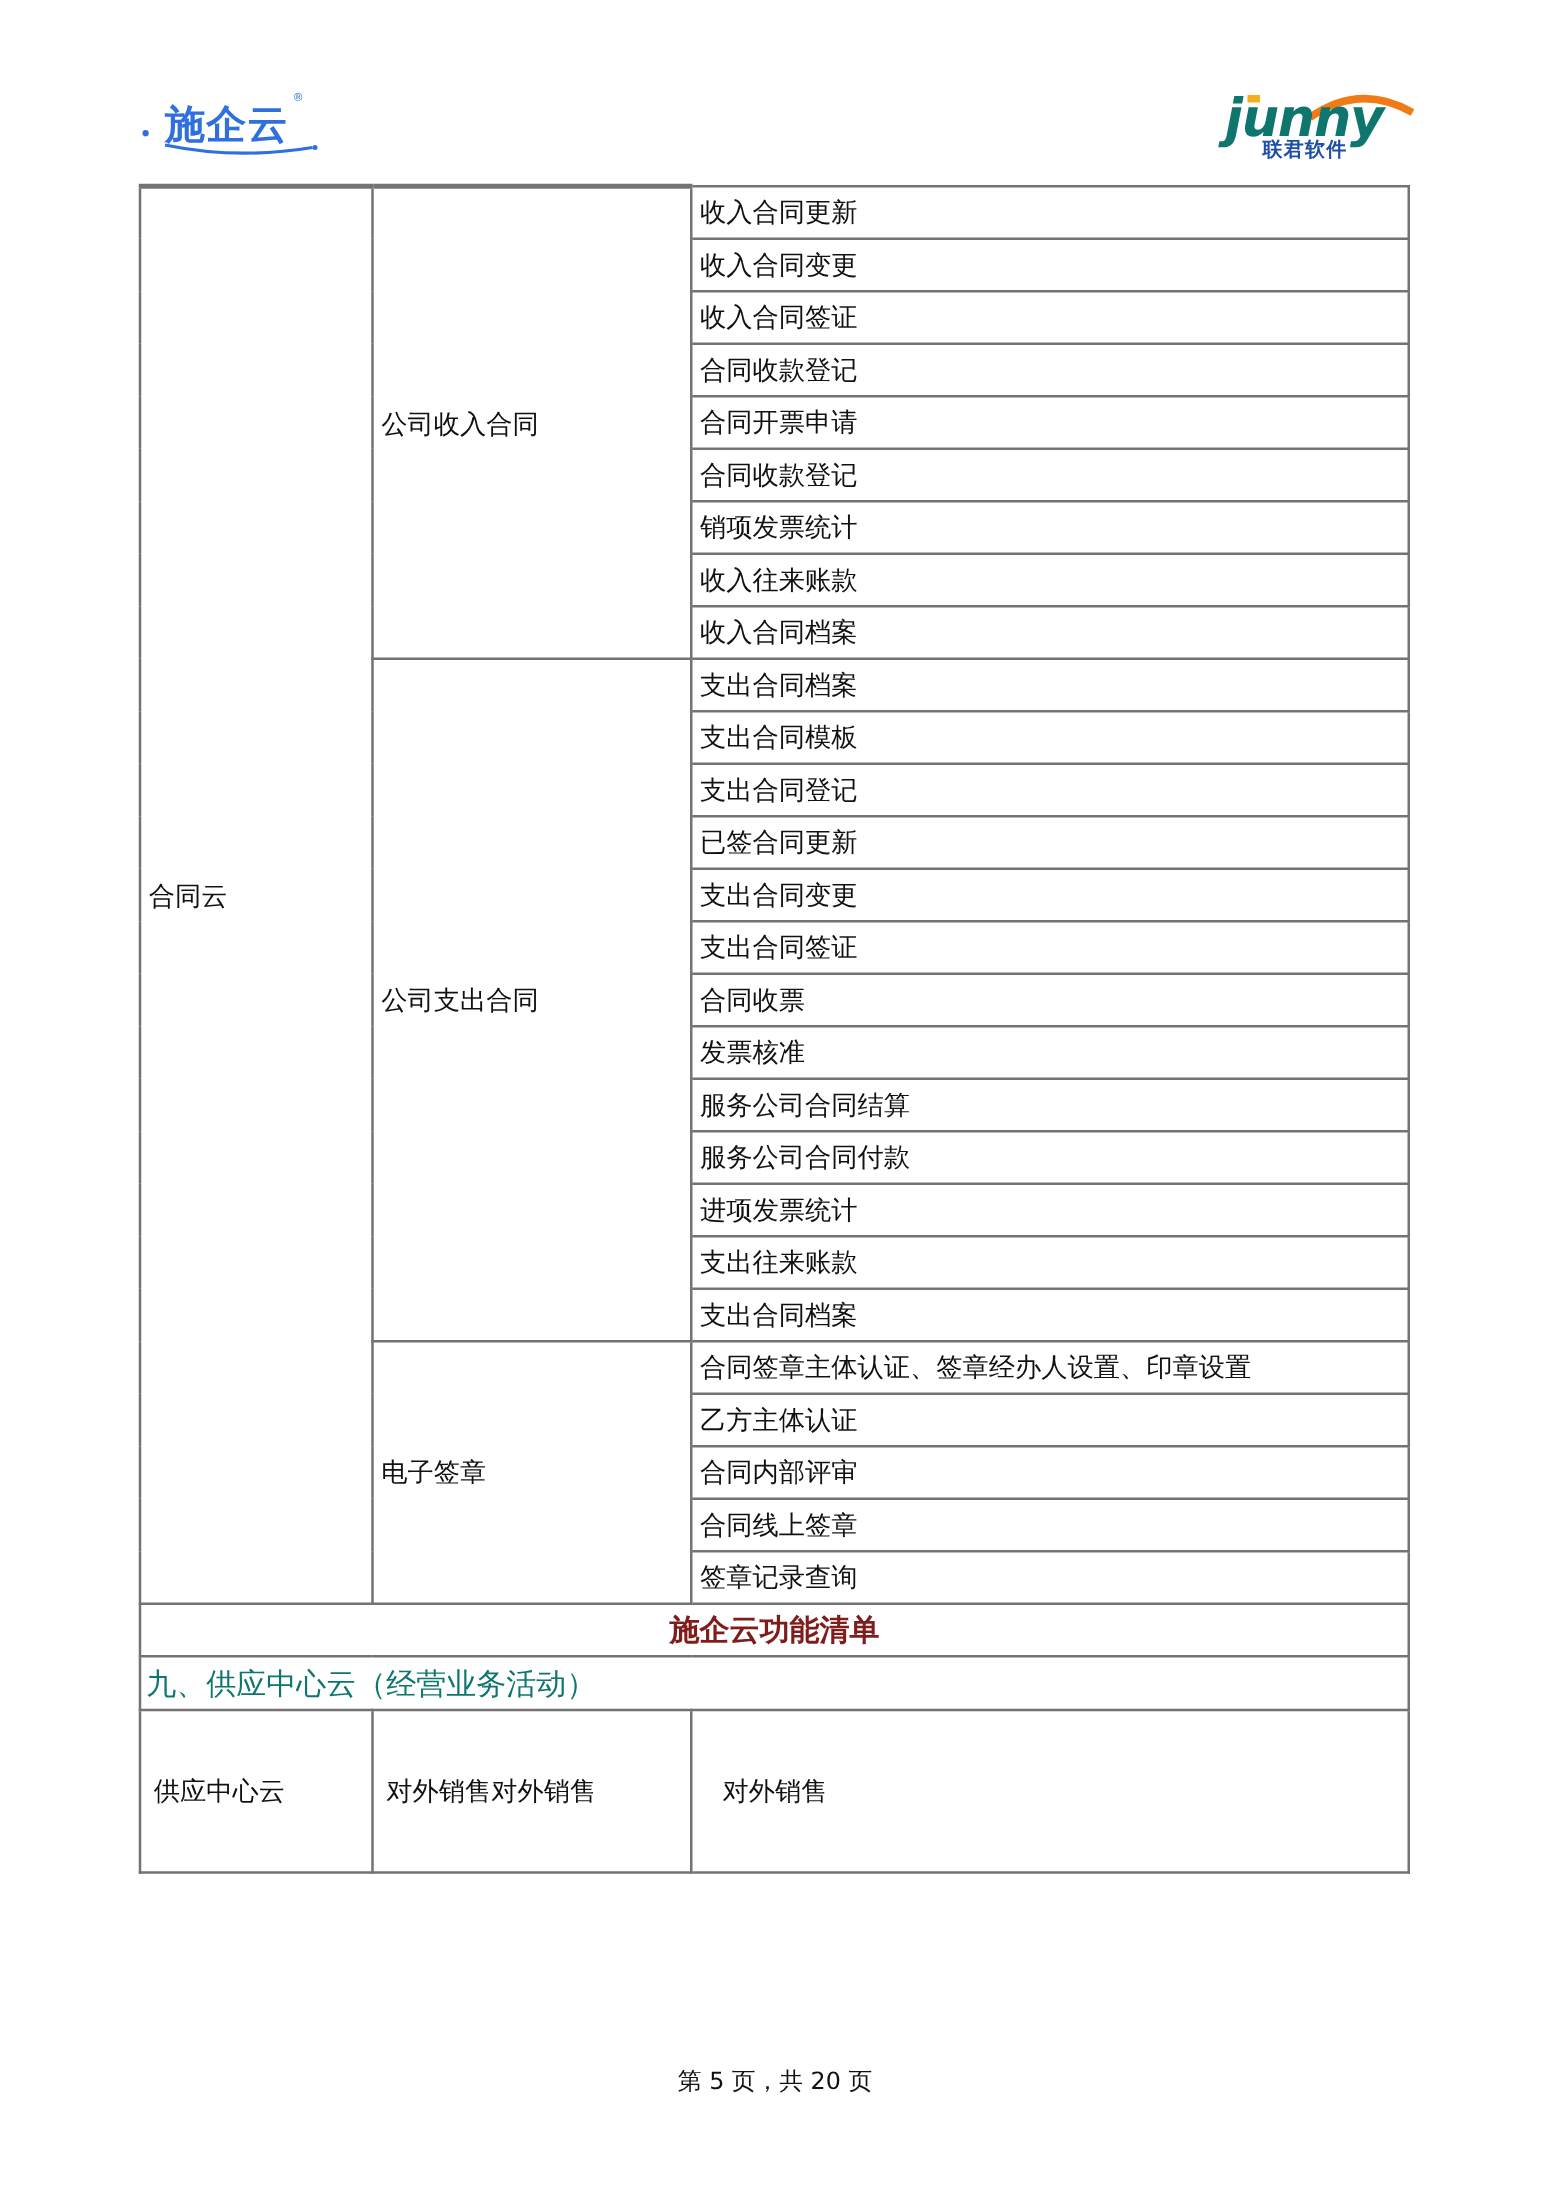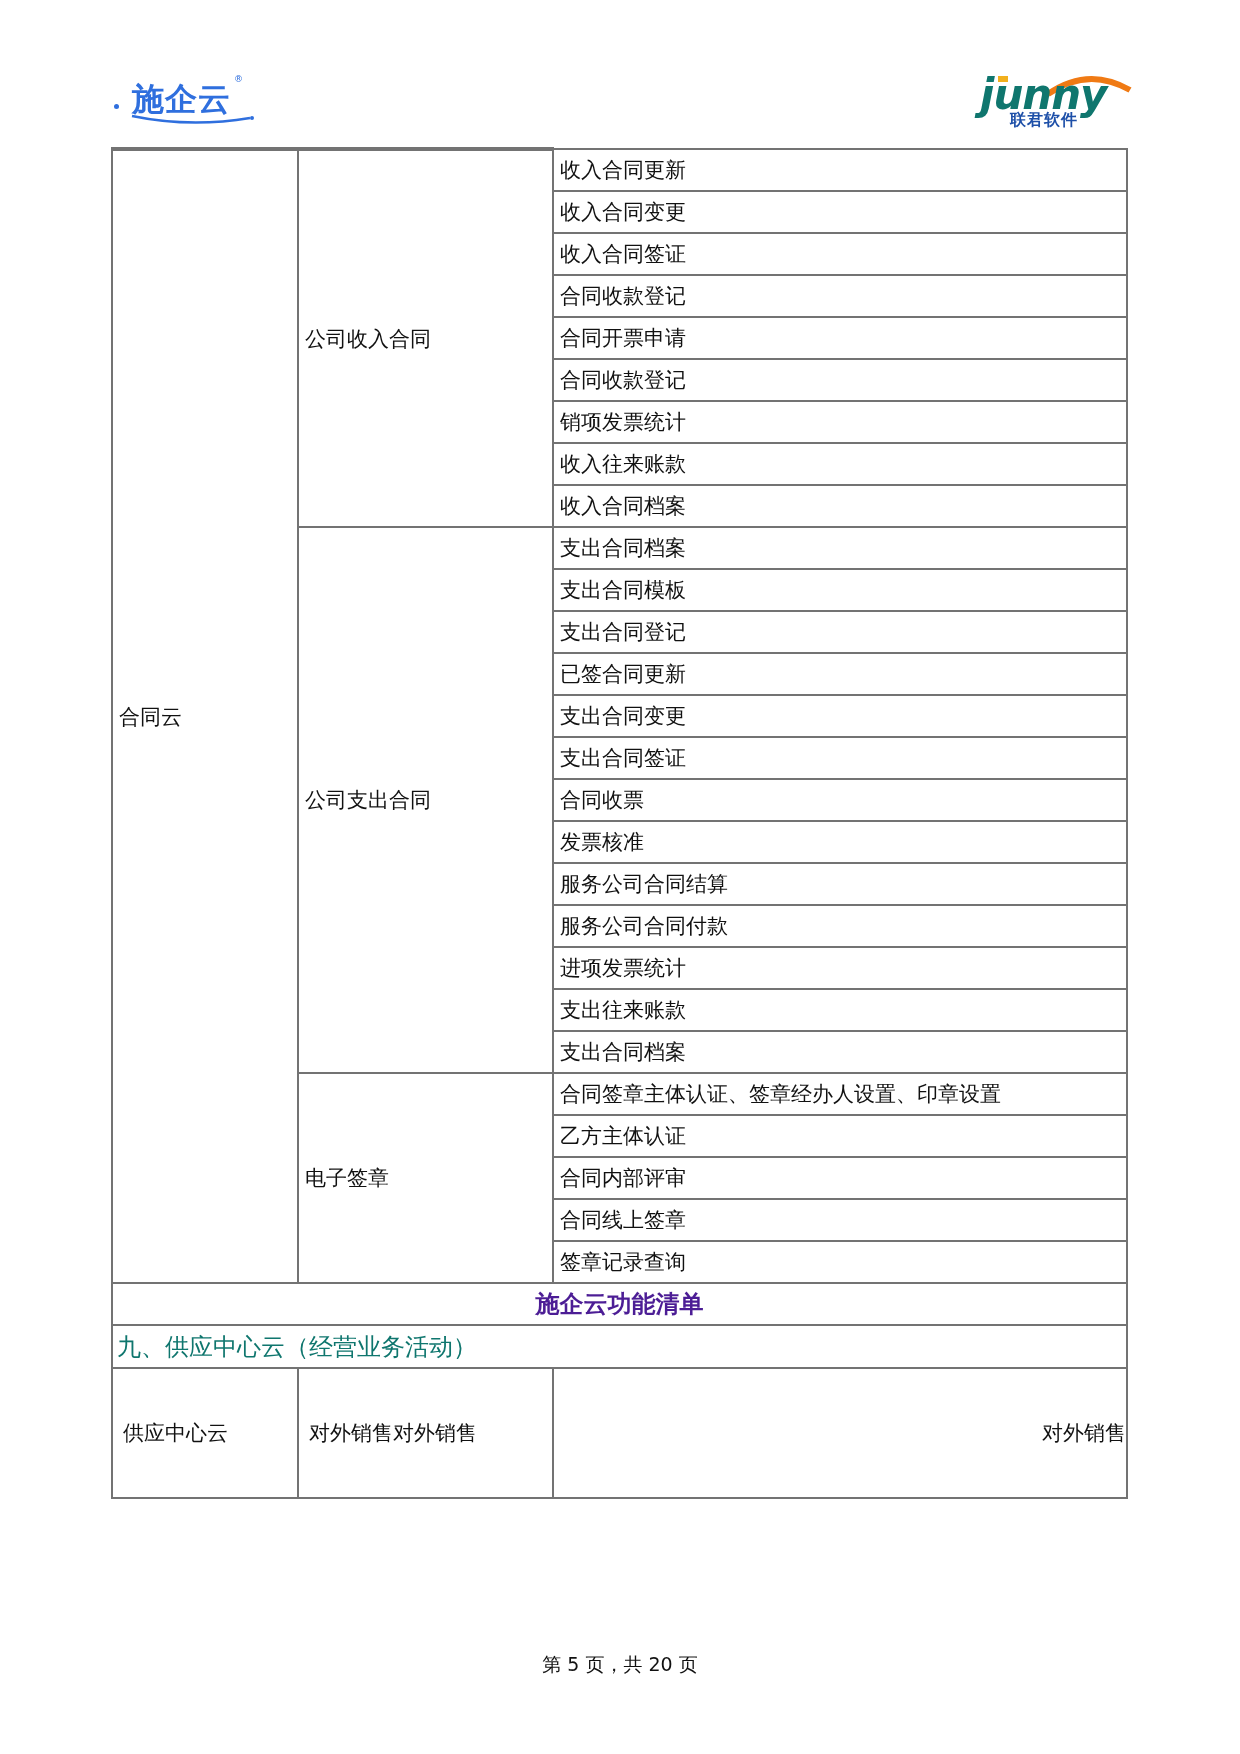--- a/index.html
+++ b/index.html
@@ -25,24 +25,24 @@
   
   .sheet { position: absolute; left: 111px; top: 147px; width: 1015px; }
   table.grid { border-collapse: collapse; width: 1015px; table-layout: fixed; }
   table.grid td { border: 2px solid #737373; padding: 0 0 0 6px; font-size: 21px; vertical-align: middle;
                   white-space: nowrap; overflow: hidden; }
   table.grid tr.item td.c3 { height: 40px; border-top-width: 2.5px; }
   table.grid td.c1, table.grid td.c2 { vertical-align: middle; }
   table.grid td.c1 { padding-left: 6px; }
   table.grid td.c2 { padding-left: 6px; }
   table.grid tr.first td { border-top-width: 4px; }
-  tr.banner td { height: 40px; text-align: center; color: #4c1d95; font-weight: bold; font-size: 24px; padding: 0; border-radius: 21px; }
+  tr.banner td { height: 40px; text-align: center; color: #7f1d1d; font-weight: bold; font-size: 24px; padding: 0; border-radius: 21px; }
   tr.section td { height: 41px; color: #0f766e; font-weight: normal; font-size: 24px; padding-left: 4px; }
   tr.supply td { height: 128px; padding-left: 10px; }
-  tr.supply td.s3 { padding-left: 6px; text-align: right; }
+  tr.supply td.s3 { padding-left: 24px; }
 
   .footer { position: absolute; left: 0; width: 1240px; top: 1652px; text-align: center; font-size: 19px; color: #111; }
 </style>
 </head>
 <body>
 
 <div class="logo-left">
   <span class="dot1"></span>
   <span class="word">施企云</span>
   <span class="reg">®</span>

